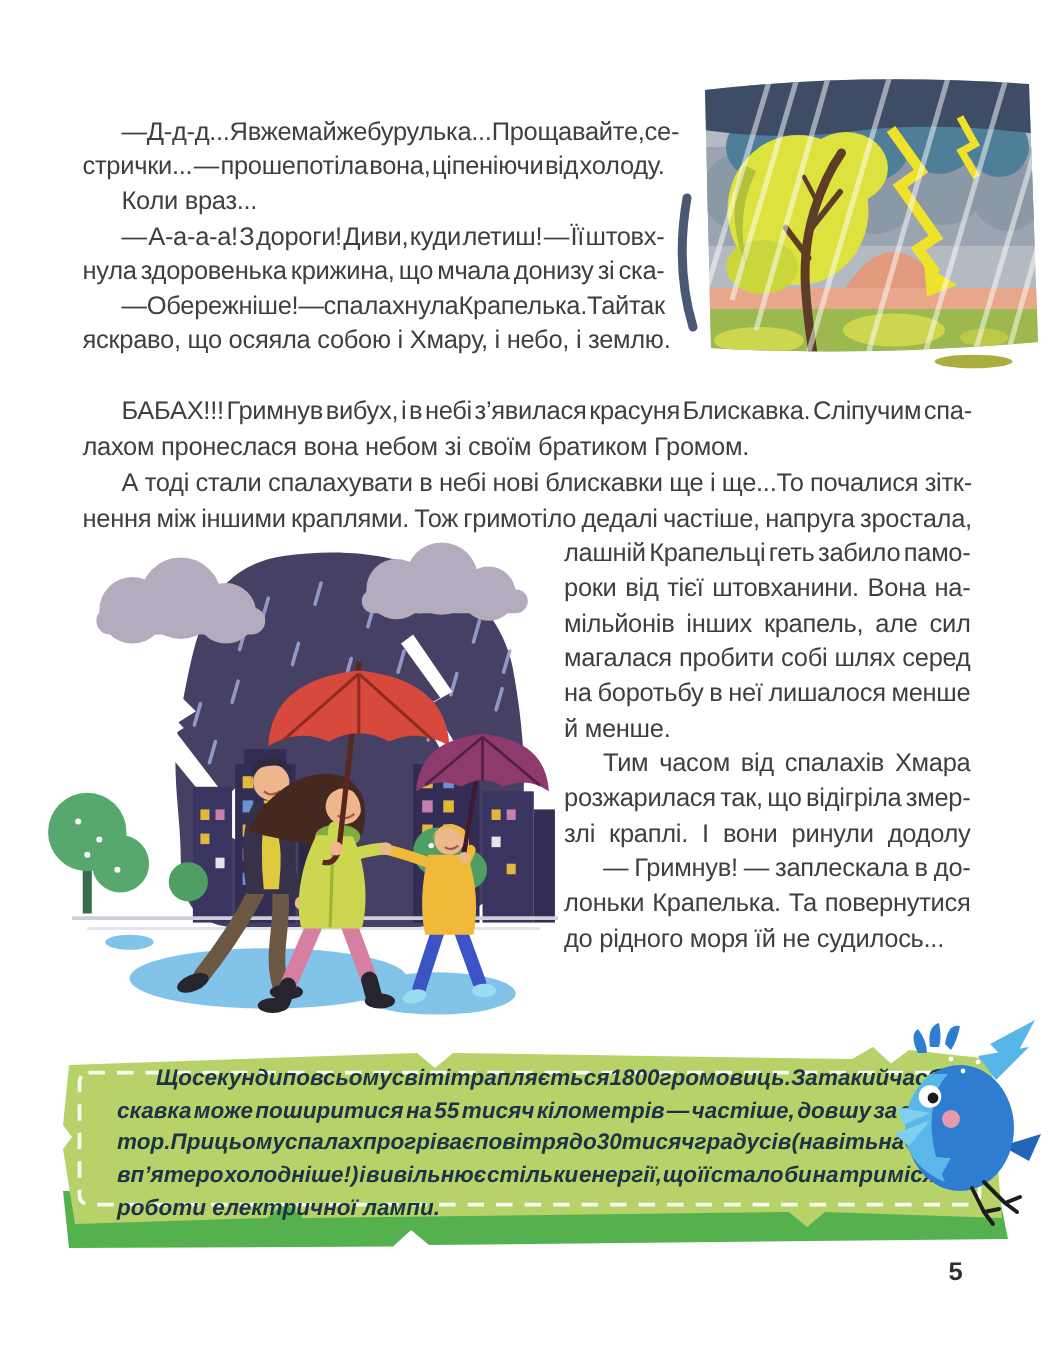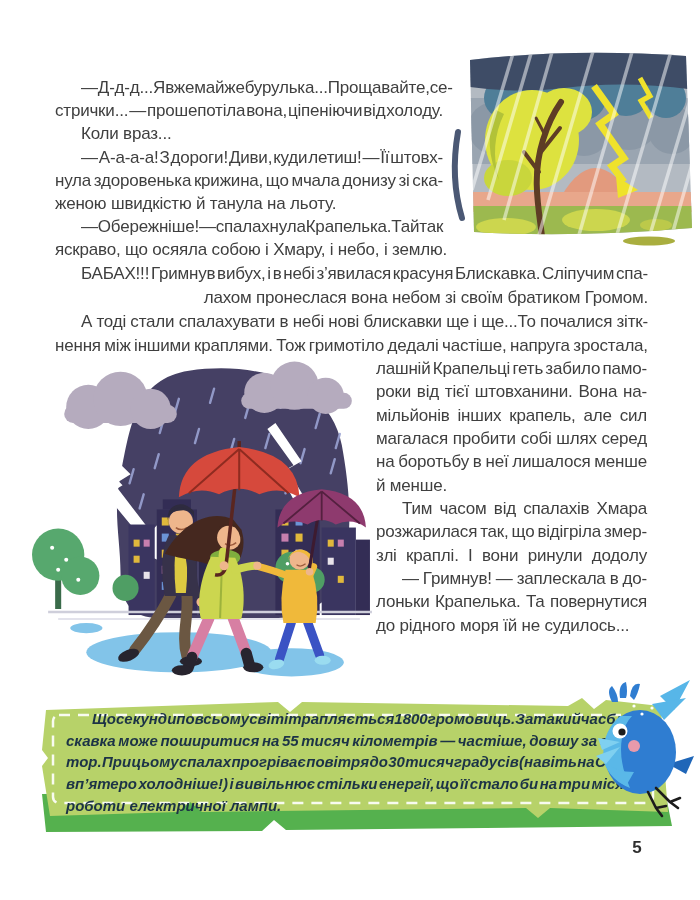--- a/index.html
+++ b/index.html
@@ -6,21 +6,21 @@
   .page{position:relative;width:700px;height:900px;background:#ffffff;overflow:hidden;
         font-family:"Liberation Sans",sans-serif;color:#3f3f3f;}
   .txtblock{position:absolute;}
   .ln{white-space:nowrap;font-size:17px;letter-spacing:-0.2px;color:#3f3f3f;}
   .j{display:flex;flex-wrap:nowrap;justify-content:space-between;}
   .ind{padding-left:26px;}
   .blkA .ln{height:23.2px;line-height:23.2px;}
   .blkB .ln{height:24px;line-height:24px;}
   .blkC .ln{height:23.35px;line-height:23.35px;}
   .factbox-text .ln{height:21.7px;line-height:21.7px;font-size:15px;font-weight:bold;
-                    font-style:italic;color:#1c3346;letter-spacing:0;}
+                    font-style:italic;color:#1c3346;letter-spacing:0;margin-left:12px;}
   .illus{position:absolute;}
   .pagenum{position:absolute;left:622px;top:838px;width:30px;text-align:center;
            font-size:17px;font-weight:bold;color:#2e2e2e;}
 </style>
 </head>
 <body>
 
 <div class="page">
 
   <div class="txtblock blkA" style="left:55px;top:76px;width:388px;">
@@ -59,35 +59,34 @@
     <div class="ln j">
         <span>нула</span>
         <span>здоровенька</span>
         <span>крижина,</span>
         <span>що</span>
         <span>мчала</span>
         <span>донизу</span>
         <span>зі</span>
         <span>ска-</span>
       </div>
-    <div class="ln">женою швидкістю й танула на льоту.</div>
     <div class="ln j ind">
         <span>—</span>
         <span>Обережніше!</span>
         <span>—</span>
         <span>спалахнула</span>
         <span>Крапелька.</span>
         <span>Та</span>
         <span>й</span>
         <span>так</span>
       </div>
     <div class="ln">яскраво, що осяяла собою і Хмару, і небо, і землю.</div>
   </div>
 
-  <div class="txtblock blkB" style="left:55px;top:262px;width:593px;text-align:right;">
+  <div class="txtblock blkB" style="left:55px;top:262px;width:593px;">
     <div class="ln j ind">
         <span>БАБАХ!!!</span>
         <span>Гримнув</span>
         <span>вибух,</span>
         <span>і</span>
         <span>в</span>
         <span>небі</span>
         <span>з’явилася</span>
         <span>красуня</span>
         <span>Блискавка.</span>

